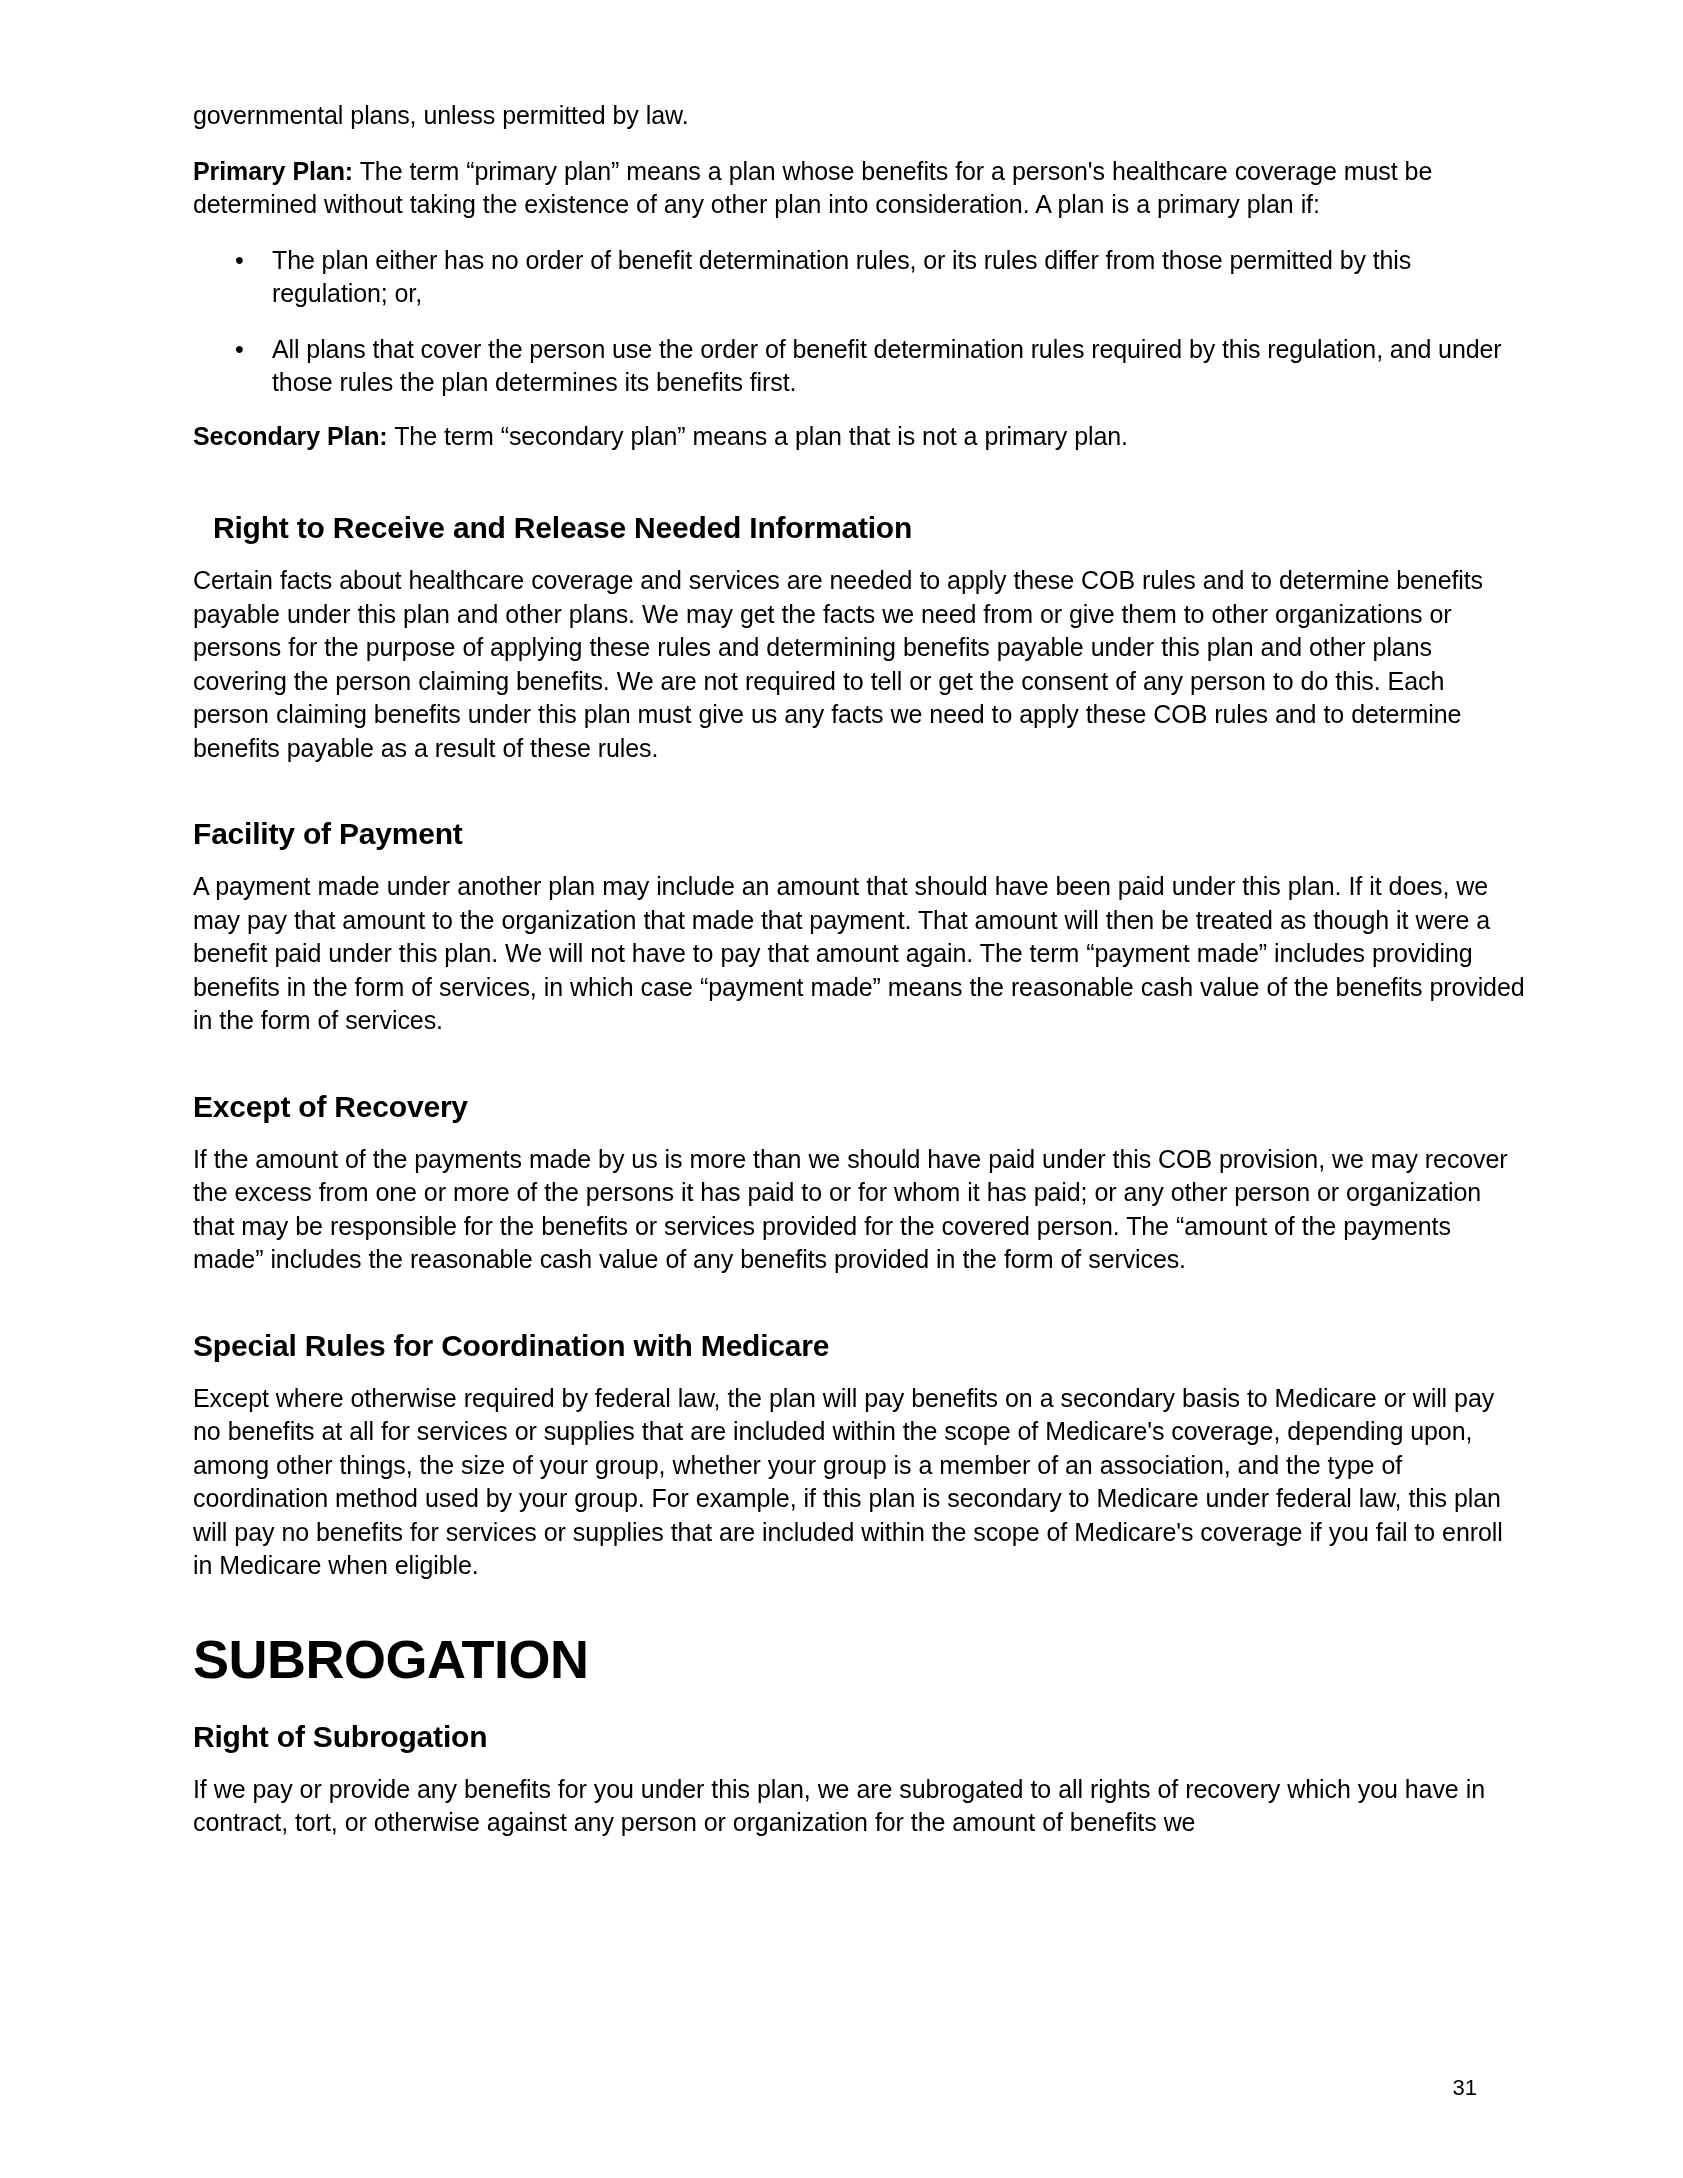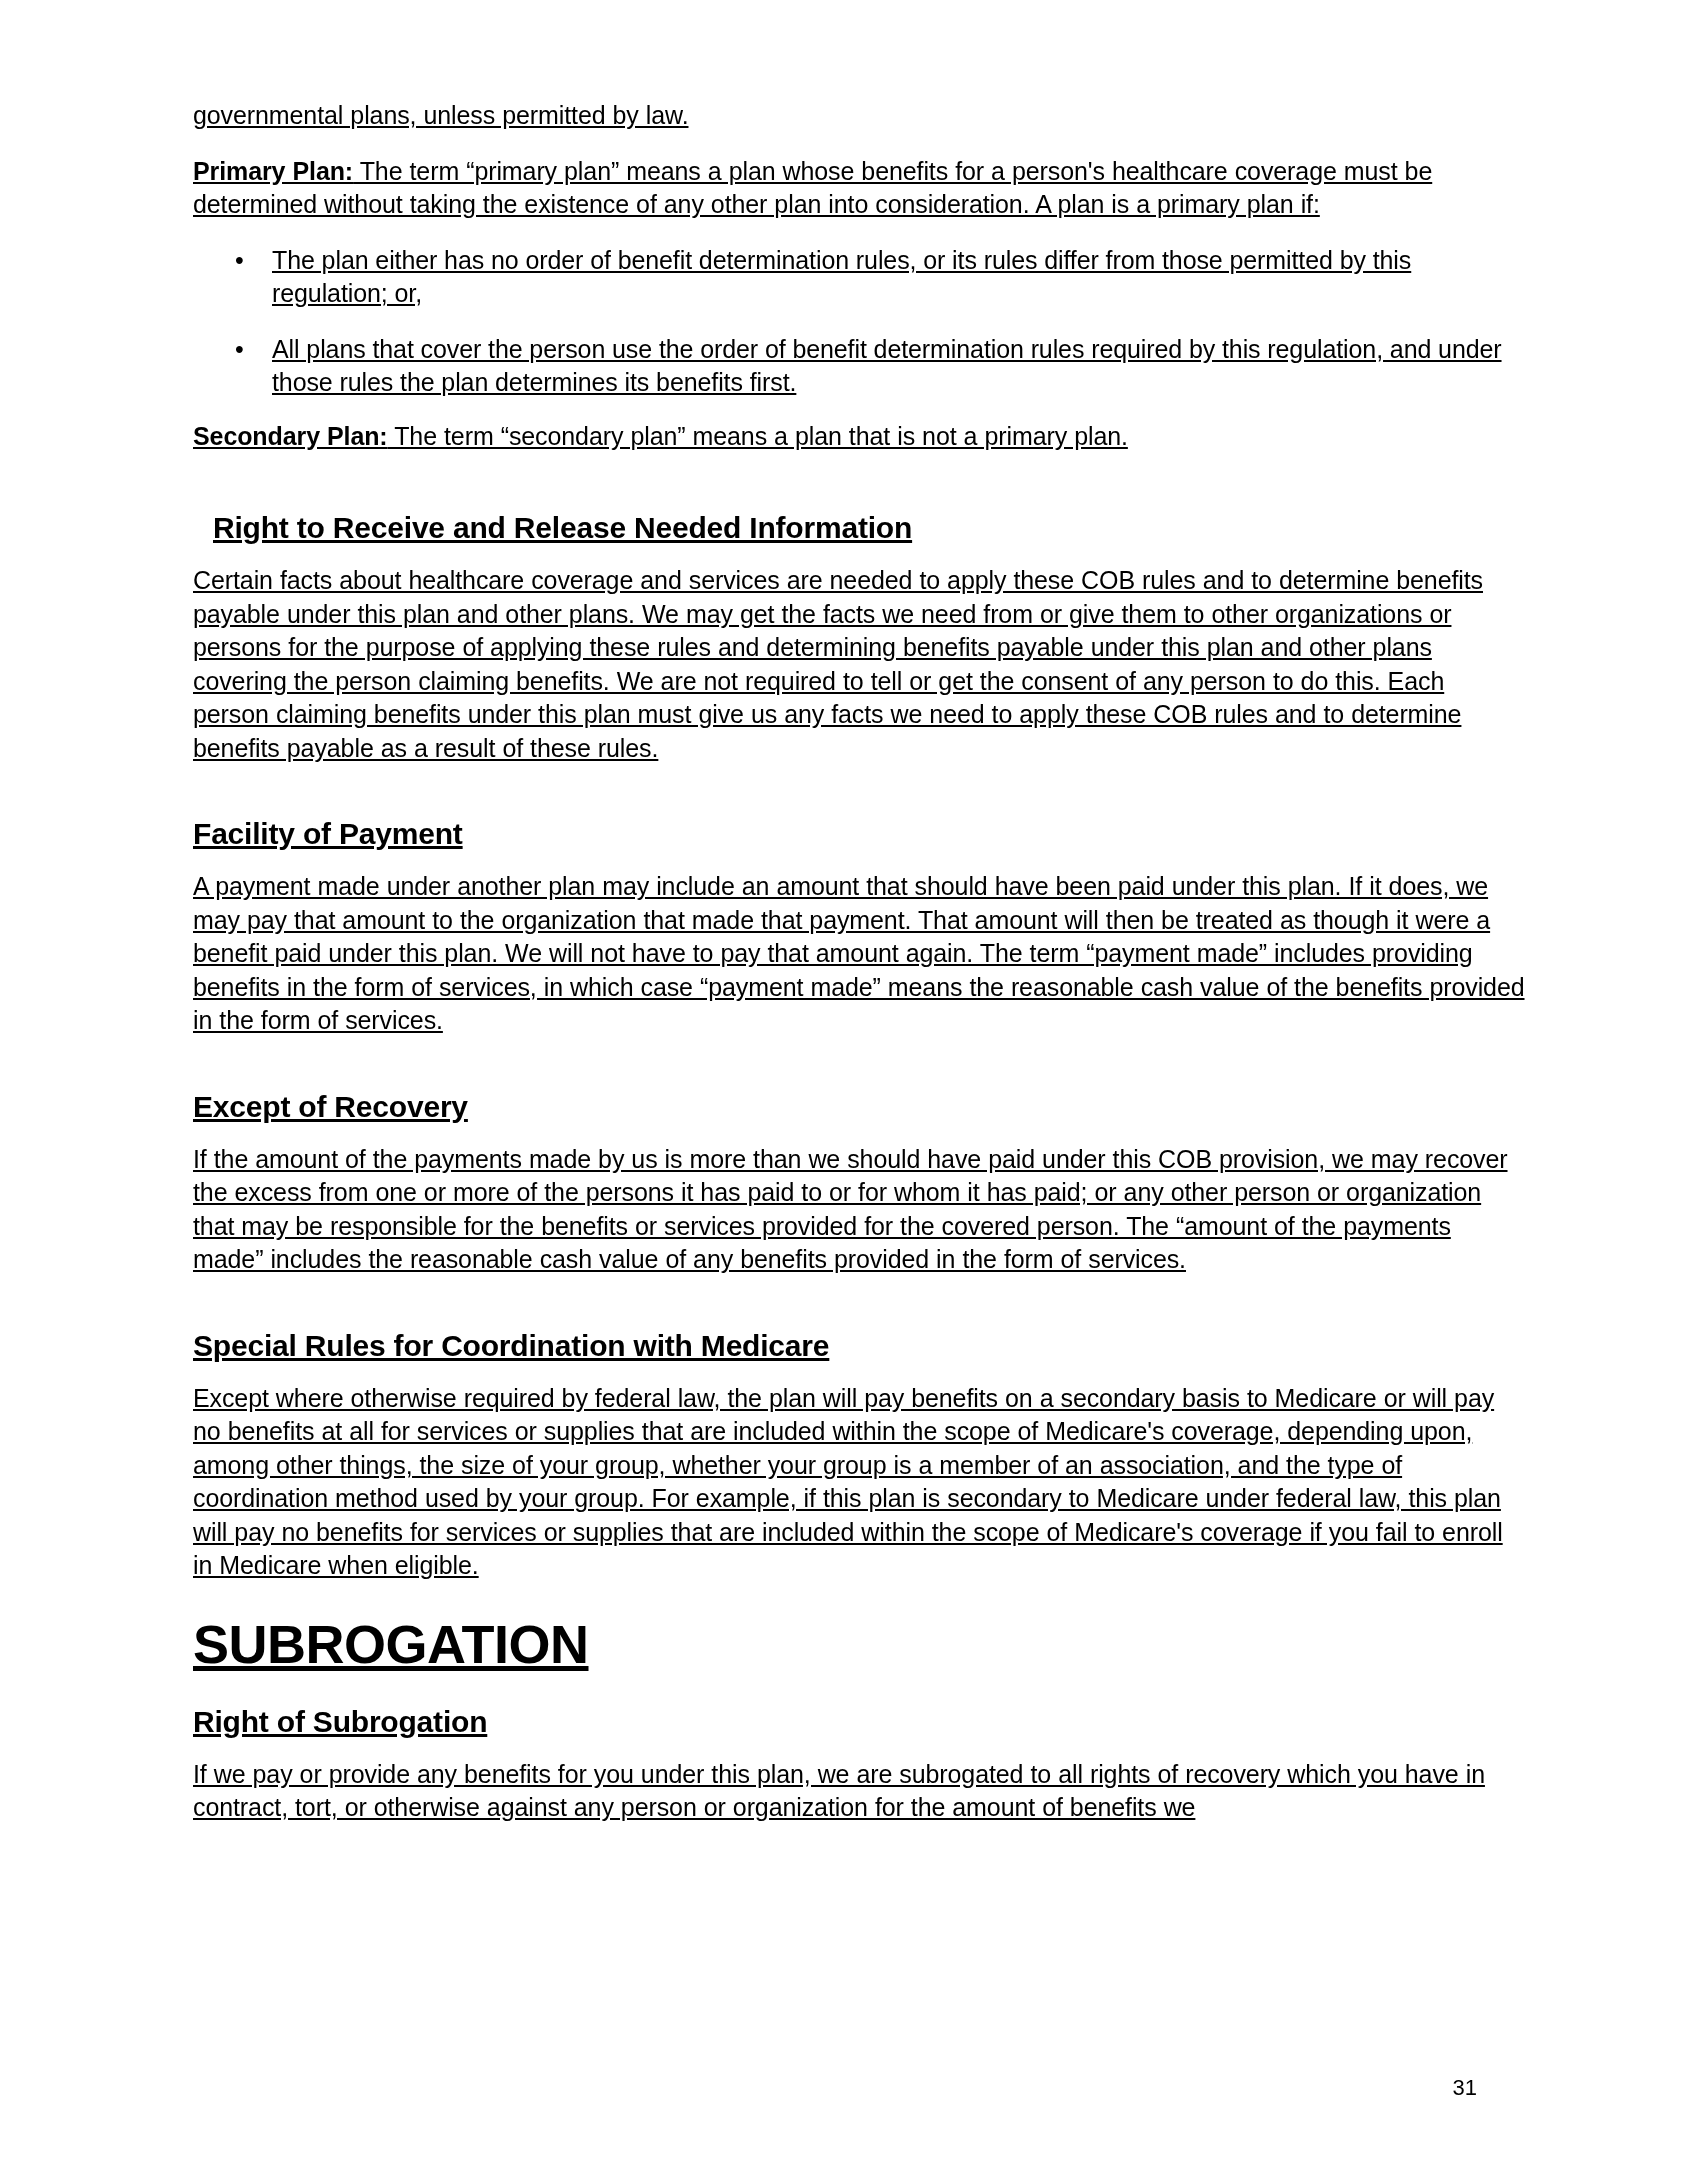--- a/index.html
+++ b/index.html
@@ -14,21 +14,20 @@
     color: #000000;
     -webkit-font-smoothing: none;
   }
   .page {
     position: relative;
     width: 1683px;
     height: 2178px;
     background: #ffffff;
     box-sizing: border-box;
     padding: 99px 158px 0 193px;
-    text-decoration: underline;
   }
   .content {
     width: 1332px;
   }
   p.body-text {
     margin: 0 0 22px 0;
     font-size: 25px;
     line-height: 1.34;
     letter-spacing: -0.1px;
     text-align: left;
@@ -68,21 +67,21 @@
     letter-spacing: -0.2px;
     line-height: 1.2;
   }
   h2.section-heading.first {
     margin-top: 57px;
     margin-left: 20px;
   }
   h1.major-heading {
     font-size: 54px;
     font-weight: bold;
-    margin: 30px 0 0 0;
+    margin: 45px 0 0 0;
     letter-spacing: -0.5px;
     line-height: 1.15;
   }
   h2.sub-after-major {
     margin-top: 29px;
   }
   .page-number {
     position: absolute;
     right: 206px;
     bottom: 79px;

